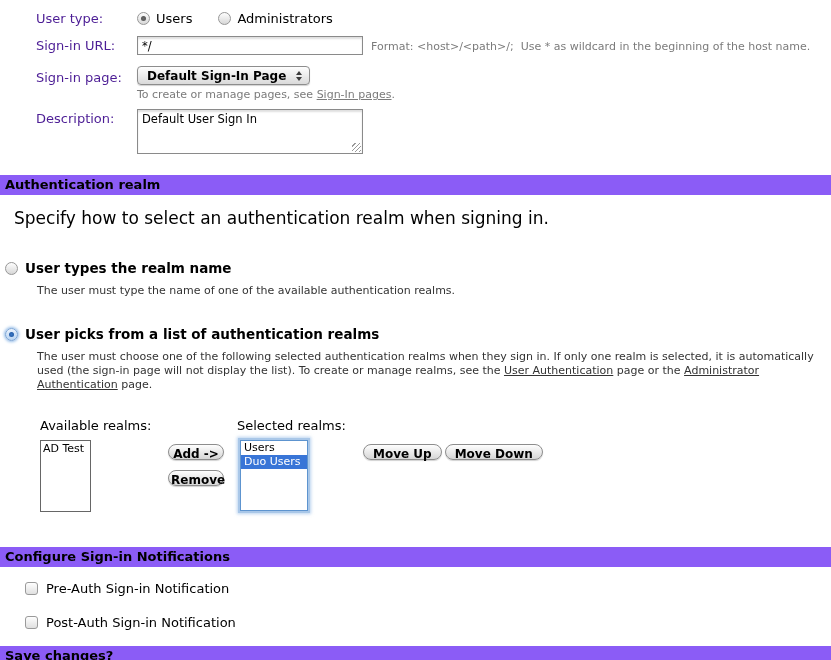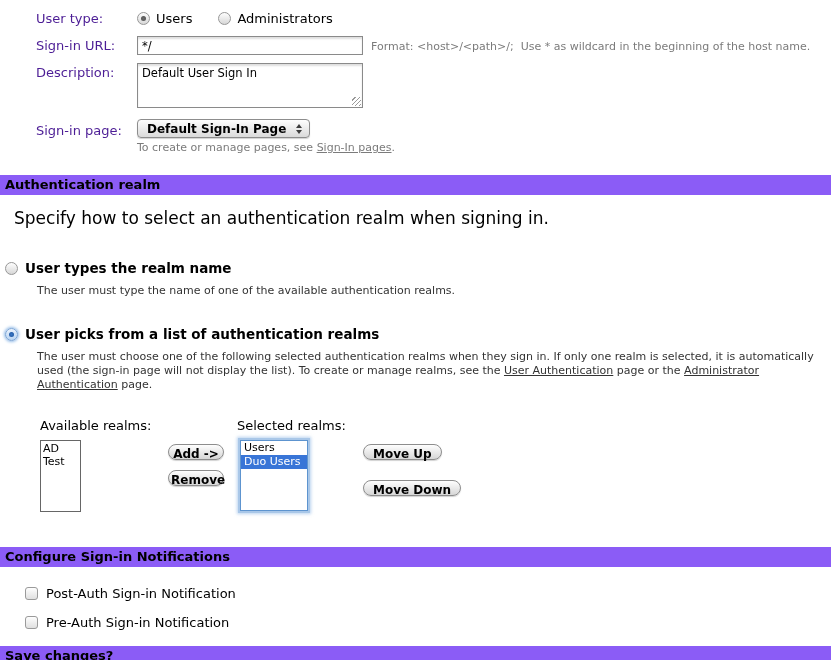--- a/index.html
+++ b/index.html
@@ -102,21 +102,21 @@
   .opt2 { margin-top:28px; }
   .radio-option .opt-title { font-size:13.5px; font-weight:bold; }
   .opt-desc { margin:8px 0 0 37px; font-size:11px; color:#333; line-height:14px; }
   .para { max-width:792px; }
 
   
   .realms { display:flex; margin-top:26px; margin-left:40px; }
   .realm-col-label { font-size:13px; margin-bottom:7px; white-space:nowrap; }
   .col-avail { width:128px; }
   .avail-box {
-    width:41px; height:72px; border:1px solid #666; background:#fff;
+    width:51px; height:72px; border:1px solid #666; background:#fff;
     font-size:11px; overflow:hidden;
   }
   .avail-box .item { padding:1px 2px 0 2px; cursor:default; }
   .col-addrem { width:56px; padding-top:26px; display:flex; flex-direction:column; gap:10px; }
   .btn {
     display:inline-block; height:16px; line-height:18px;
     padding:0 9px; border:1px solid #8d8d8d; border-radius:8px;
     background:linear-gradient(#fefefe,#d6d6d6);
     box-shadow:0 1px 1px rgba(0,0,0,0.18);
     font-family:"DejaVu Sans",sans-serif; font-size:12px; font-weight:bold;
@@ -125,21 +125,21 @@
   .col-addrem .btn { width:56px; padding:0 2px; }
   .col-sel { width:126px; margin-left:13px; }
   .sel-box {
     width:68px; height:71px; margin:2px 0 0 3px;
     border:1px solid #5d94cf; background:#fff;
     box-shadow:0 0 0 2px #a9c7e8, 0 0 3px 3px rgba(130,175,225,0.55);
     font-size:11px; overflow:hidden;
   }
   .sel-box .item { height:14px; line-height:14px; padding:0 3px; cursor:default; white-space:nowrap; }
   .sel-box .item.hl { background:#3875d7; color:#fff; }
-  .col-move { padding-top:26px; display:flex; flex-direction:column; gap:20px; align-items:flex-start; }
+  .col-move { padding-top:26px; display:flex; flex-direction:row; gap:3px; align-items:flex-start; }
 
   
   .bar-notif { margin-top:35px; }
   .check-row { display:flex; align-items:center; gap:8px; margin-left:25px; }
   .check-row.first { margin-top:14px; }
   .check-row.second { margin-top:19px; }
   .checkbox {
     width:13px; height:13px; border:1px solid #9a9a9a; border-radius:3px;
     background:linear-gradient(#fefefe,#e0e0e0); flex:0 0 13px; cursor:default;
   }
@@ -163,45 +163,45 @@
         <span class="gap"></span>
         <span class="radio"></span>
         <span>Administrators</span>
       </div>
     </div>
 
     <div class="form-row row-url">
       <div class="flabel">Sign-in URL:</div>
       <input class="text-input" type="text" value="*/" style="">
       <div class="format-hint">Format: &lt;host&gt;/&lt;path&gt;/;  Use * as wildcard in the beginning of the host name.</div>
-    </div>
-
-    <div class="form-row row-desc">
-      <div class="flabel">Description:</div>
-      <div class="ta-wrap">
-        <textarea class="desc-area" style="">Default User Sign In</textarea>
-        <div class="resize-handle"></div>
-      </div>
     </div>
 
     <div class="form-row row-page">
       <div class="flabel">Sign-in page:</div>
       <div>
         <div class="select-box">
           <span class="label-text">Default Sign-In Page</span>
           <span class="stepper">
             <span class="tri-up"></span>
               <span class="tri-down"></span>
           </span>
         </div>
         <div class="page-hint">
           <span>To create or manage pages, see </span><a>Sign-In pages</a><span>.</span>
         </div>
       </div>
     </div>
+
+    <div class="form-row row-desc">
+      <div class="flabel">Description:</div>
+      <div class="ta-wrap">
+        <textarea class="desc-area" style="">Default User Sign In</textarea>
+        <div class="resize-handle"></div>
+      </div>
+    </div>
   </div>
 
   
   <div class="section-bar bar-auth">Authentication realm</div>
 
   <div class="intro">Specify how to select an authentication realm when signing in.</div>
 
   <div class="radio-option opt1">
     <span class="radio"></span>
     <span class="opt-title">User types the realm name</span>
@@ -241,26 +241,26 @@
 
     <div class="col-move">
       <span class="btn">Move Up</span>
       <span class="btn">Move Down</span>
     </div>
   </div>
 
   
   <div class="section-bar bar-notif">Configure Sign-in Notifications</div>
 
+  <div class="check-row first">
+    <span class="checkbox"></span>
+    <span class="check-label">Pre-Auth Sign-in Notification</span>
+  </div>
   <div class="check-row second">
     <span class="checkbox"></span>
     <span class="check-label">Post-Auth Sign-in Notification</span>
   </div>
-  <div class="check-row first">
-    <span class="checkbox"></span>
-    <span class="check-label">Pre-Auth Sign-in Notification</span>
-  </div>
 
   
   <div class="section-bar bar-save">Save changes?</div>
   <span class="btn save-btn">Save Changes</span>
 
 </div>
 
 </body></html>

